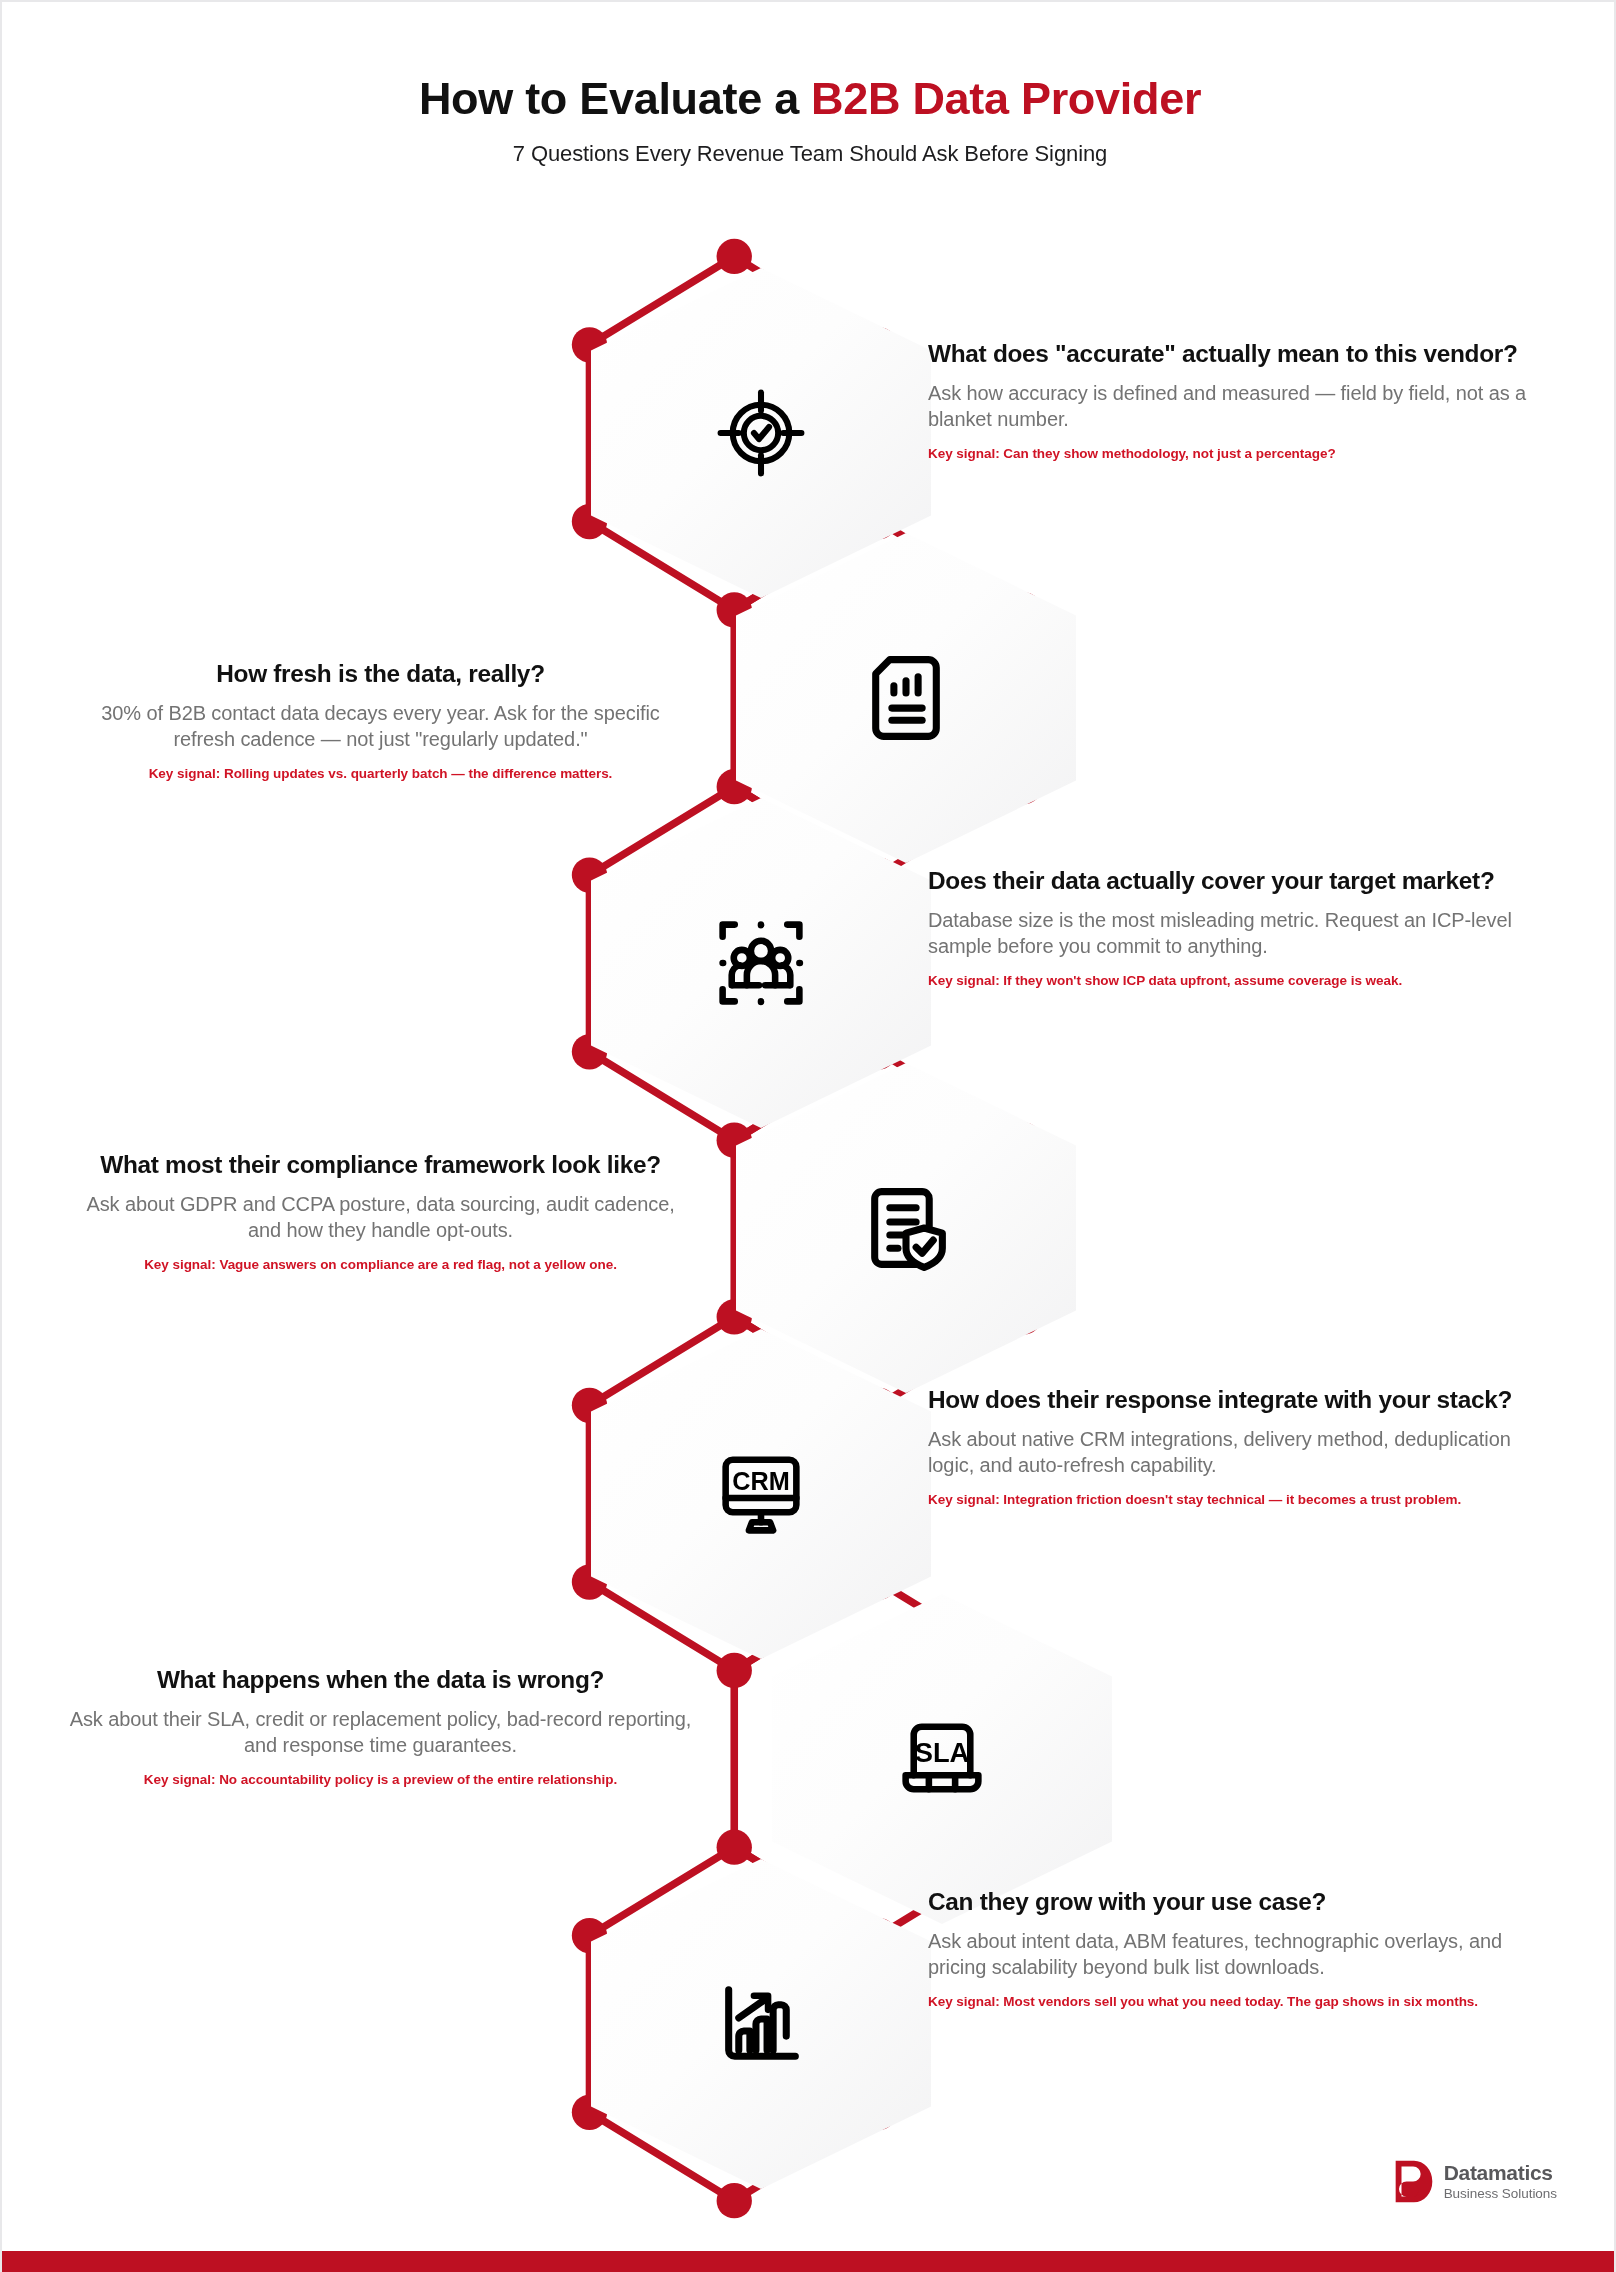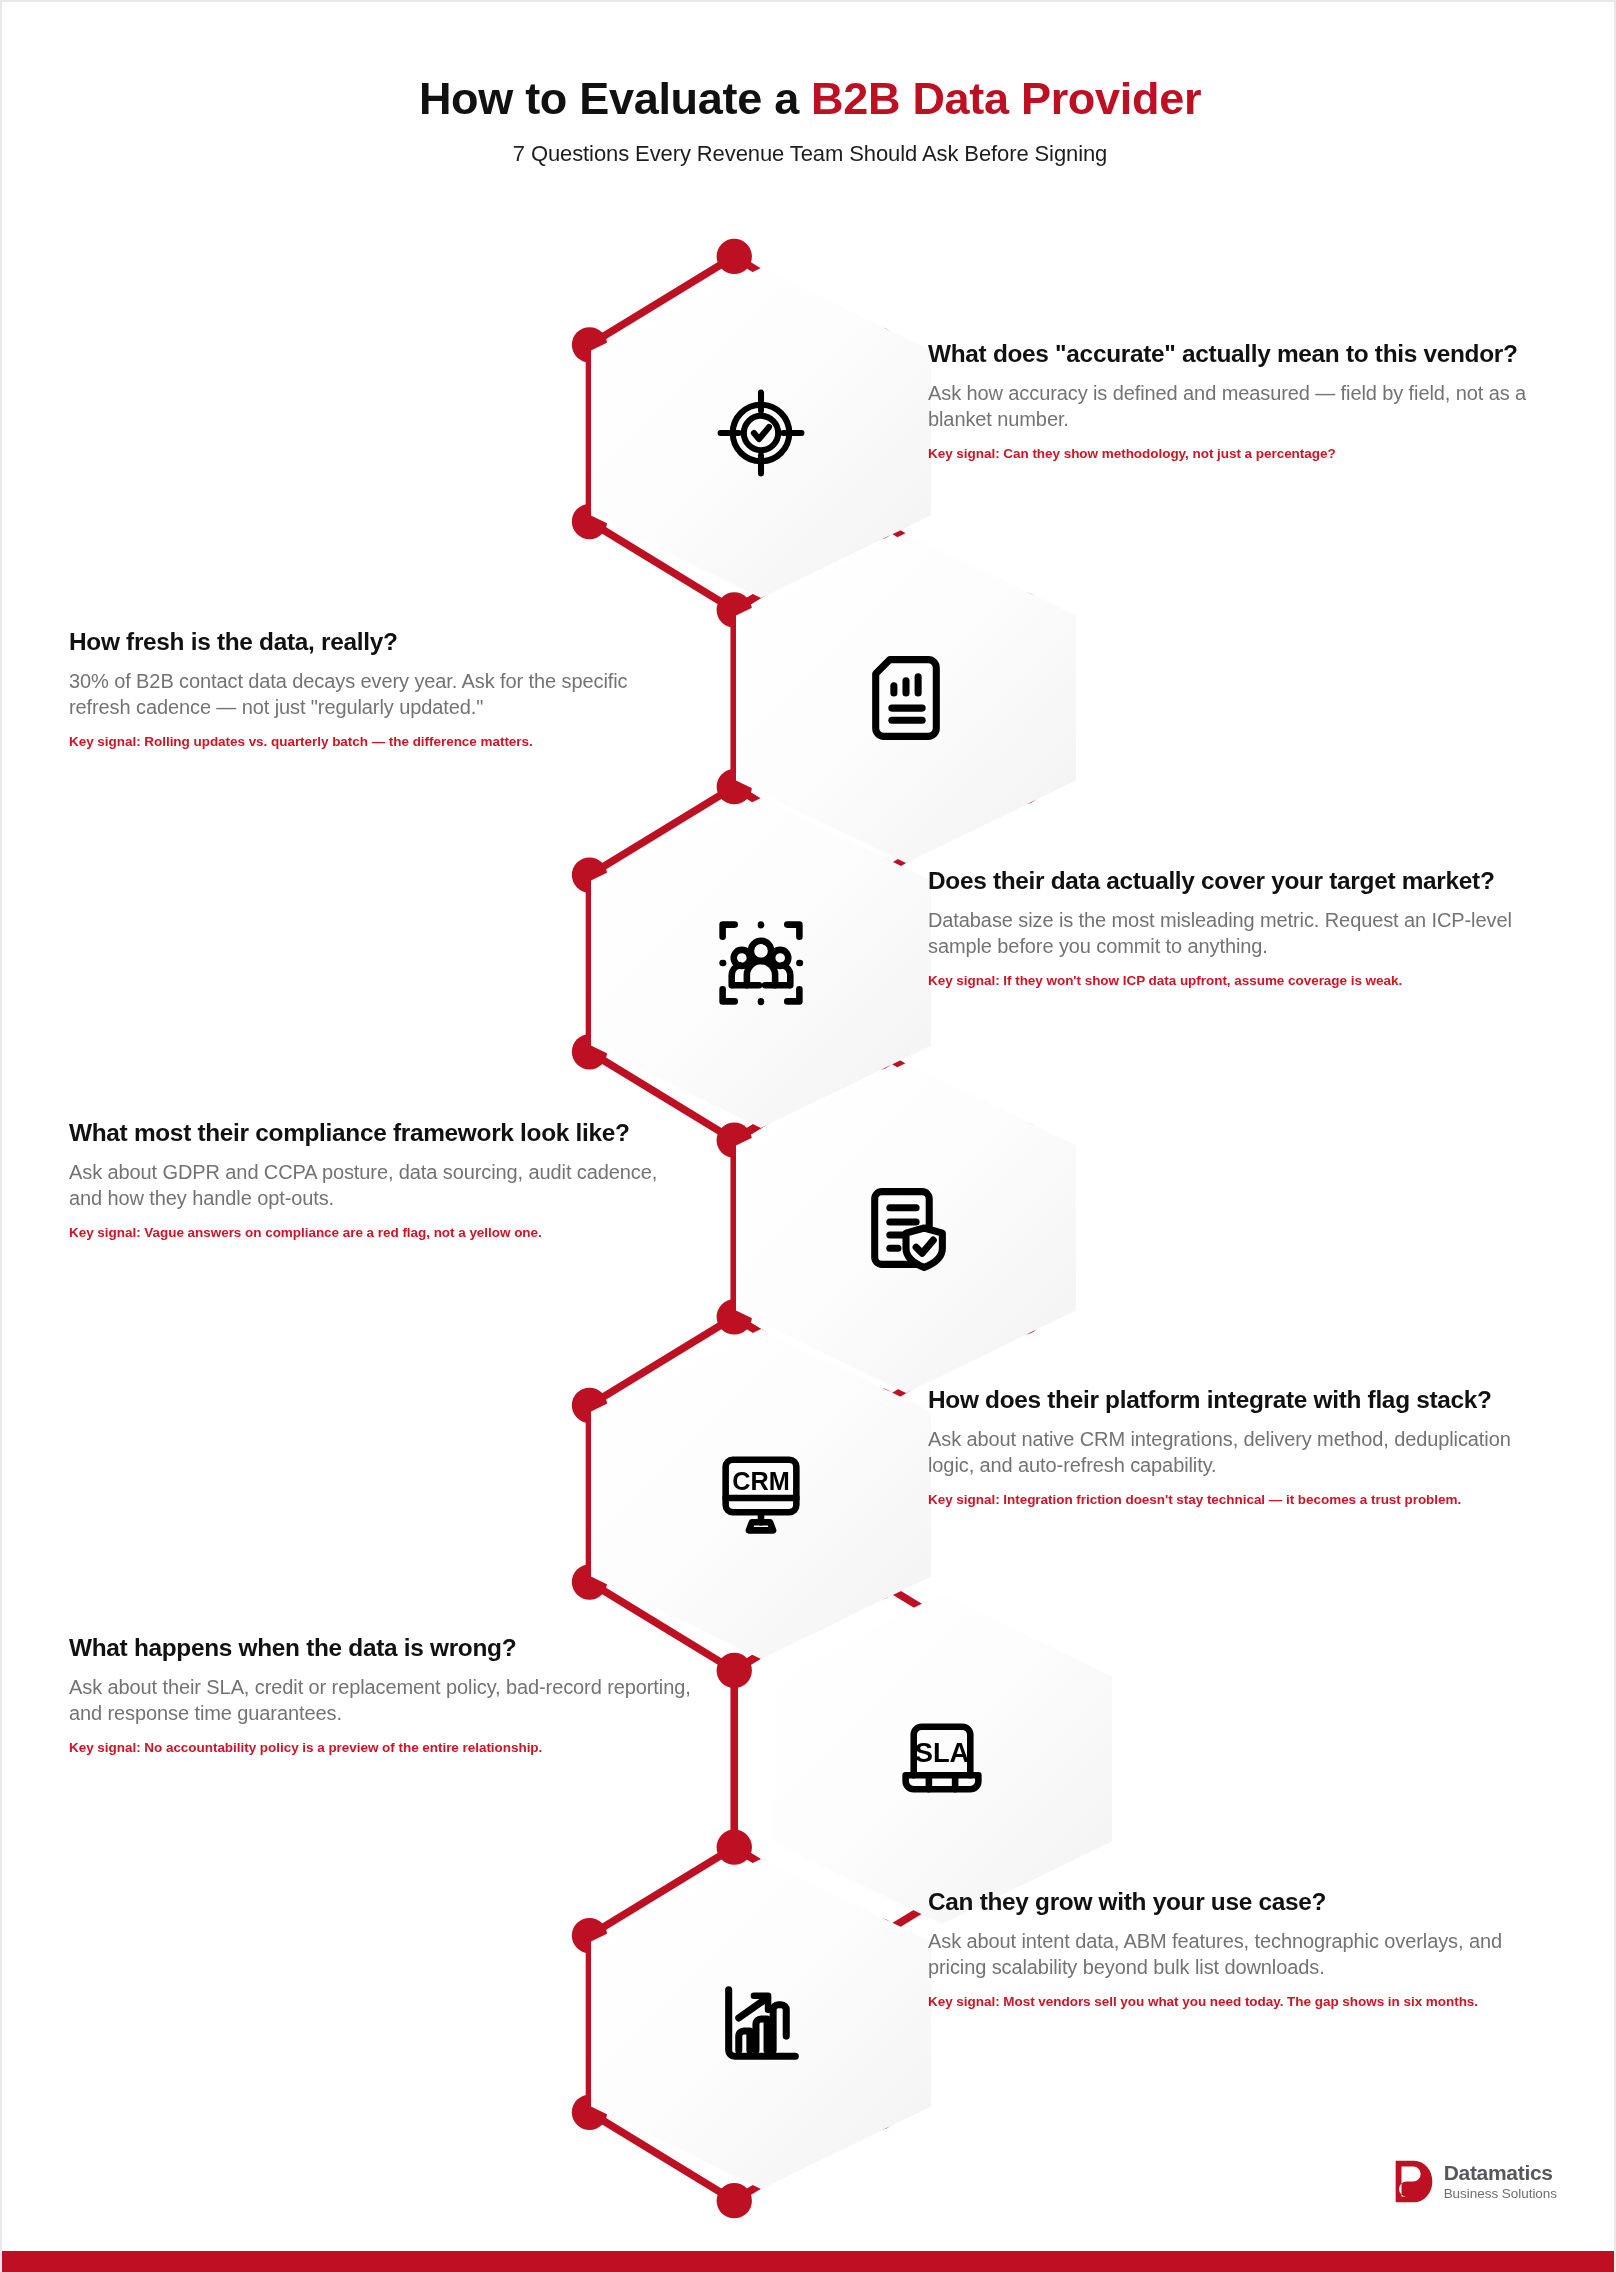--- a/index.html
+++ b/index.html
@@ -73,21 +73,21 @@
     left: 50%; top: 50%;
     transform: translate(-50%, -50%);
     width: 101px; height: 101px;
     display: flex; align-items: center; justify-content: center;
   }
   .hexcard .icon svg { width: 101px; height: 101px; display: block; }
 
   
   .block { position: absolute; width: 623px; }
   .block.right { text-align: left; }
-  .block.left  { text-align: left; }
+  .block.left  { text-align: center; margin-top: 32px; }
   .q-title {
     font-size: 24.4px;
     font-weight: bold;
     color: #111111;
     line-height: 1.22;
     letter-spacing: -0.3px;
   }
   .q-body {
     margin-top: 11px;
     font-size: 20px;
@@ -327,21 +327,21 @@
     <div class="q-signal">Key signal: If they won't show ICP data upfront, assume coverage is weak.</div>
   </div>
 
   <div class="block left" style="left:67px; top:1116px;">
     <div class="q-title">What most their compliance framework look like?</div>
     <div class="q-body">Ask about GDPR and CCPA posture, data sourcing, audit cadence, and how they handle opt-outs.</div>
     <div class="q-signal">Key signal: Vague answers on compliance are a red flag, not a yellow one.</div>
   </div>
 
   <div class="block right" style="left:926px; top:1383px;">
-    <div class="q-title">How does their platform integrate with flag stack?</div>
+    <div class="q-title">How does their response integrate with your stack?</div>
     <div class="q-body">Ask about native CRM integrations, delivery method, deduplication logic, and auto-refresh capability.</div>
     <div class="q-signal">Key signal: Integration friction doesn't stay technical — it becomes a trust problem.</div>
   </div>
 
   <div class="block left" style="left:67px; top:1631px;">
     <div class="q-title">What happens when the data is wrong?</div>
     <div class="q-body">Ask about their SLA, credit or replacement policy, bad-record reporting, and response time guarantees.</div>
     <div class="q-signal">Key signal: No accountability policy is a preview of the entire relationship.</div>
   </div>
 

